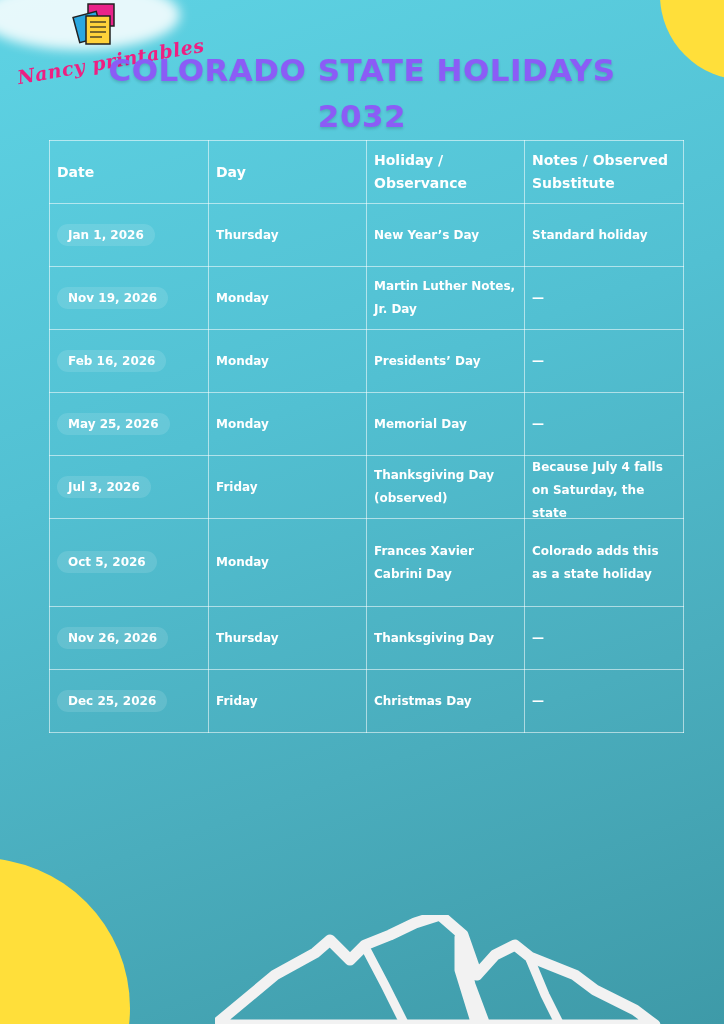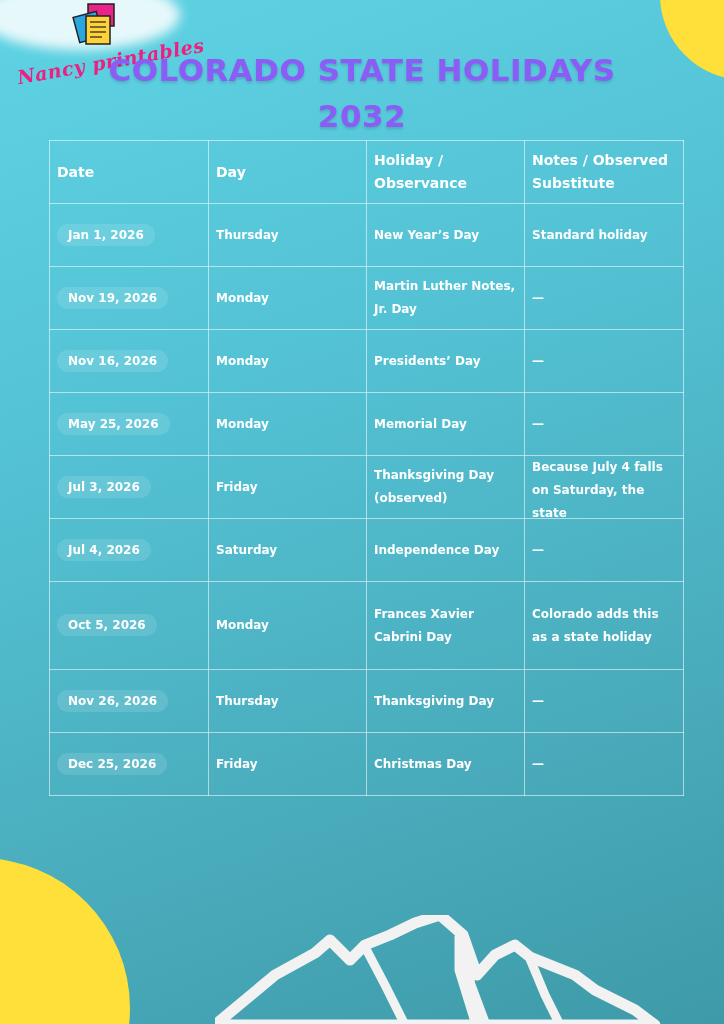--- a/index.html
+++ b/index.html
@@ -110,44 +110,38 @@
       <td>New Year’s Day</td>
       <td>Standard holiday</td>
     </tr>
     <tr>
       <td><span class="pill">Nov 19, 2026</span></td>
       <td>Monday</td>
       <td>Martin Luther Notes, Jr. Day</td>
       <td>—</td>
     </tr>
     <tr>
-      <td><span class="pill">Nov 16, 2026</span></td>
+      <td><span class="pill">Feb 16, 2026</span></td>
       <td>Monday</td>
       <td>Presidents’ Day</td>
       <td>—</td>
     </tr>
     <tr>
       <td><span class="pill">May 25, 2026</span></td>
       <td>Monday</td>
       <td>Memorial Day</td>
       <td>—</td>
     </tr>
     <tr>
       <td><span class="pill">Jul 3, 2026</span></td>
       <td>Friday</td>
       <td>Thanksgiving Day (observed)</td>
       <td>
           <span class="clip">Because July 4 falls on Saturday, the state</span>
         </td>
-    </tr>
-    <tr>
-      <td><span class="pill">Jul 4, 2026</span></td>
-      <td>Saturday</td>
-      <td>Independence Day</td>
-      <td>—</td>
     </tr>
     <tr class="tall">
       <td><span class="pill">Oct 5, 2026</span></td>
       <td>Monday</td>
       <td>Frances Xavier Cabrini Day</td>
       <td>Colorado adds this as a state holiday</td>
     </tr>
     <tr>
       <td><span class="pill">Nov 26, 2026</span></td>
       <td>Thursday</td>

